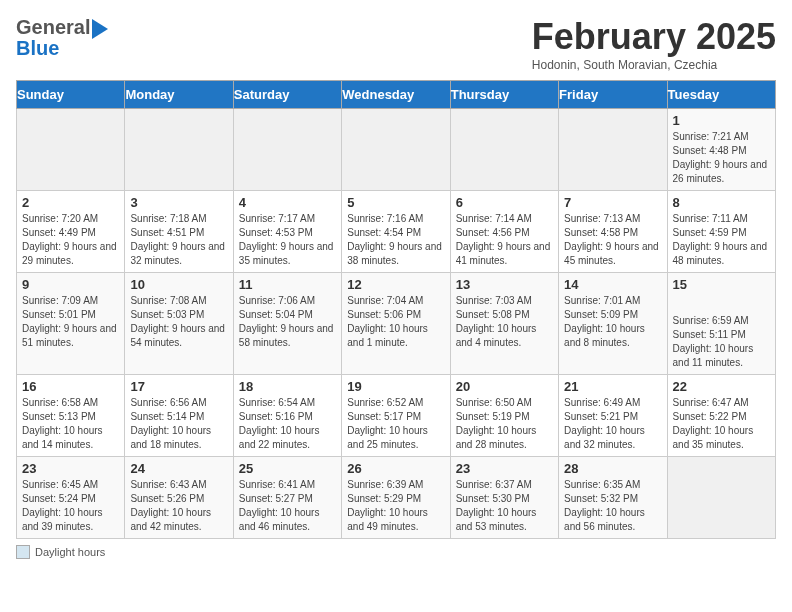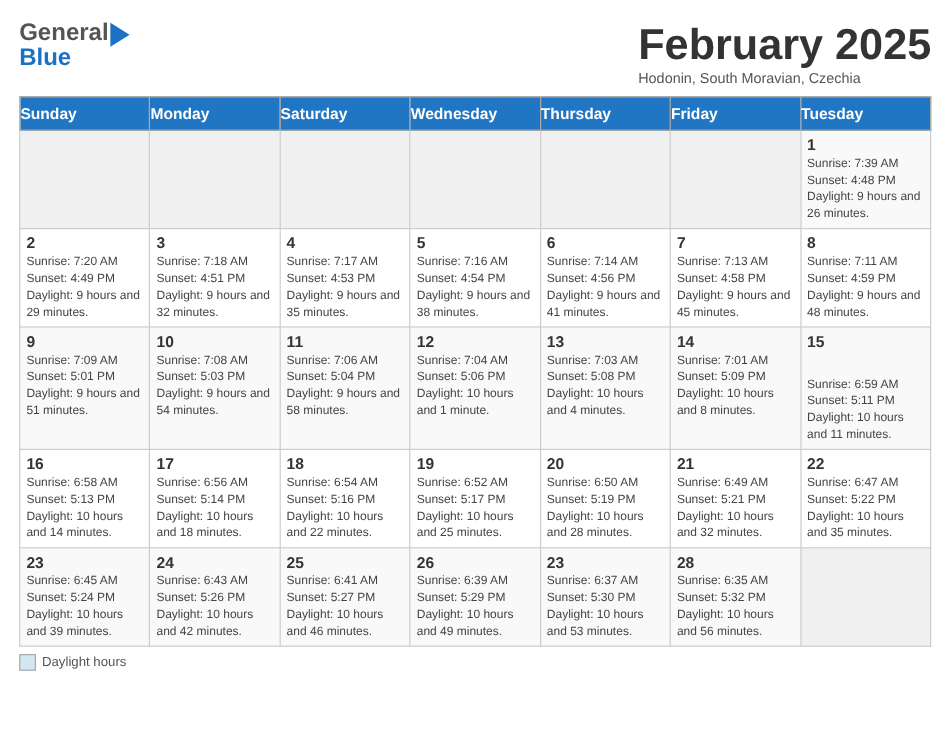--- a/index.html
+++ b/index.html
@@ -147,21 +147,21 @@
   <tbody id="calendar-body">
       <tr>
         <td class="empty-cell"></td>
         <td class="empty-cell"></td>
         <td class="empty-cell"></td>
         <td class="empty-cell"></td>
         <td class="empty-cell"></td>
         <td class="empty-cell"></td>
         <td>
           <span class="day-num">1</span>
-          <div class="day-info" style="white-space: pre-line;">Sunrise: 7:39 AM
+          <div class="day-info" style="white-space: pre-line;">Sunrise: 7:21 AM
 Sunset: 4:48 PM
 Daylight: 9 hours and 26 minutes.</div>
         </td>
       </tr>
       <tr>
         <td>
           <span class="day-num">2</span>
           <div class="day-info" style="white-space: pre-line;">Sunrise: 7:20 AM
 Sunset: 4:49 PM
 Daylight: 9 hours and 29 minutes.</div>

